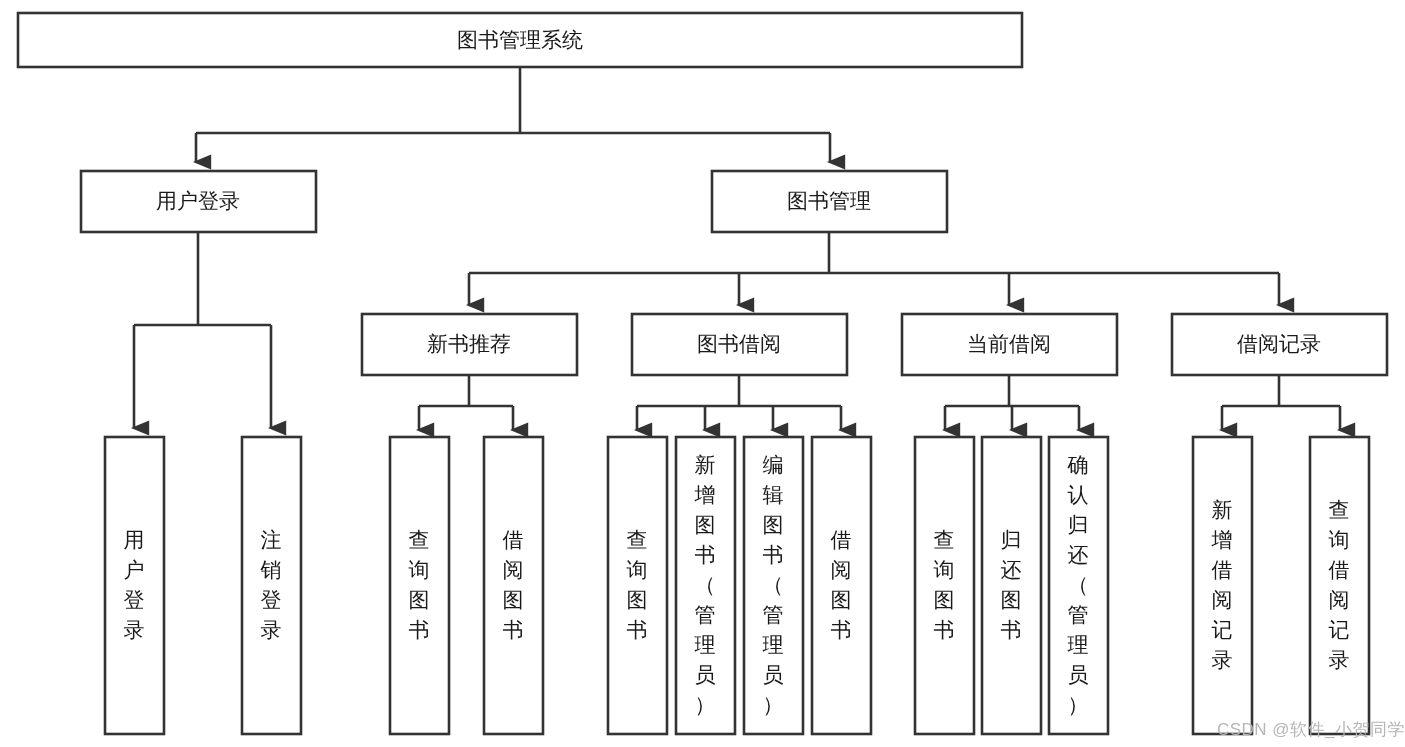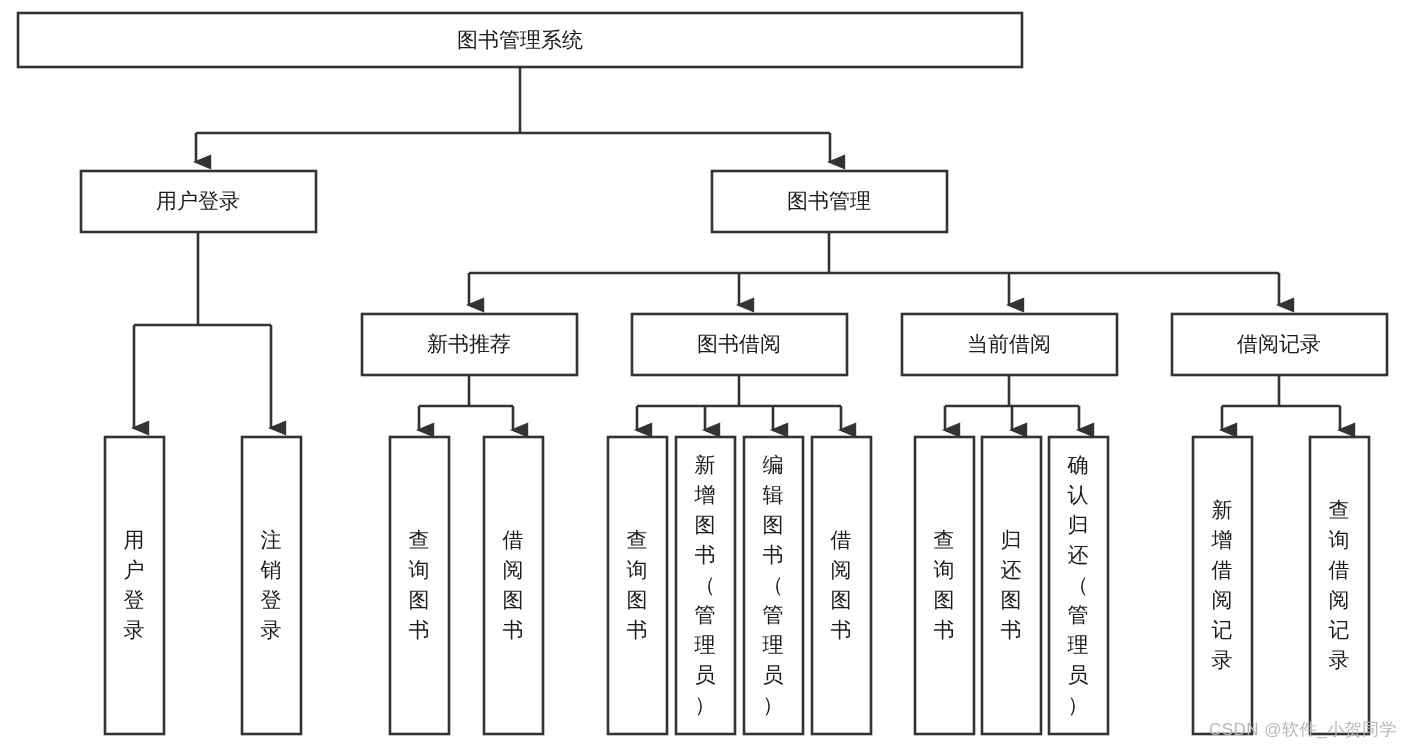--- a/index.html
+++ b/index.html
@@ -45,21 +45,21 @@
     fill: #1a1a1a;
     text-anchor: middle;
   }
   .edge-line {
     stroke: #333333;
     stroke-width: 2.6;
     fill: none;
   }
   .watermark {
     position: absolute;
-    right: 8px;
+    right: 0;
     bottom: 6px;
     font-family: "Liberation Sans", "DejaVu Sans", sans-serif;
     font-size: 17px;
     color: #b6b6b6;
     letter-spacing: 0.5px;
     white-space: nowrap;
     user-select: none;
   }
 </style>
 </head>

